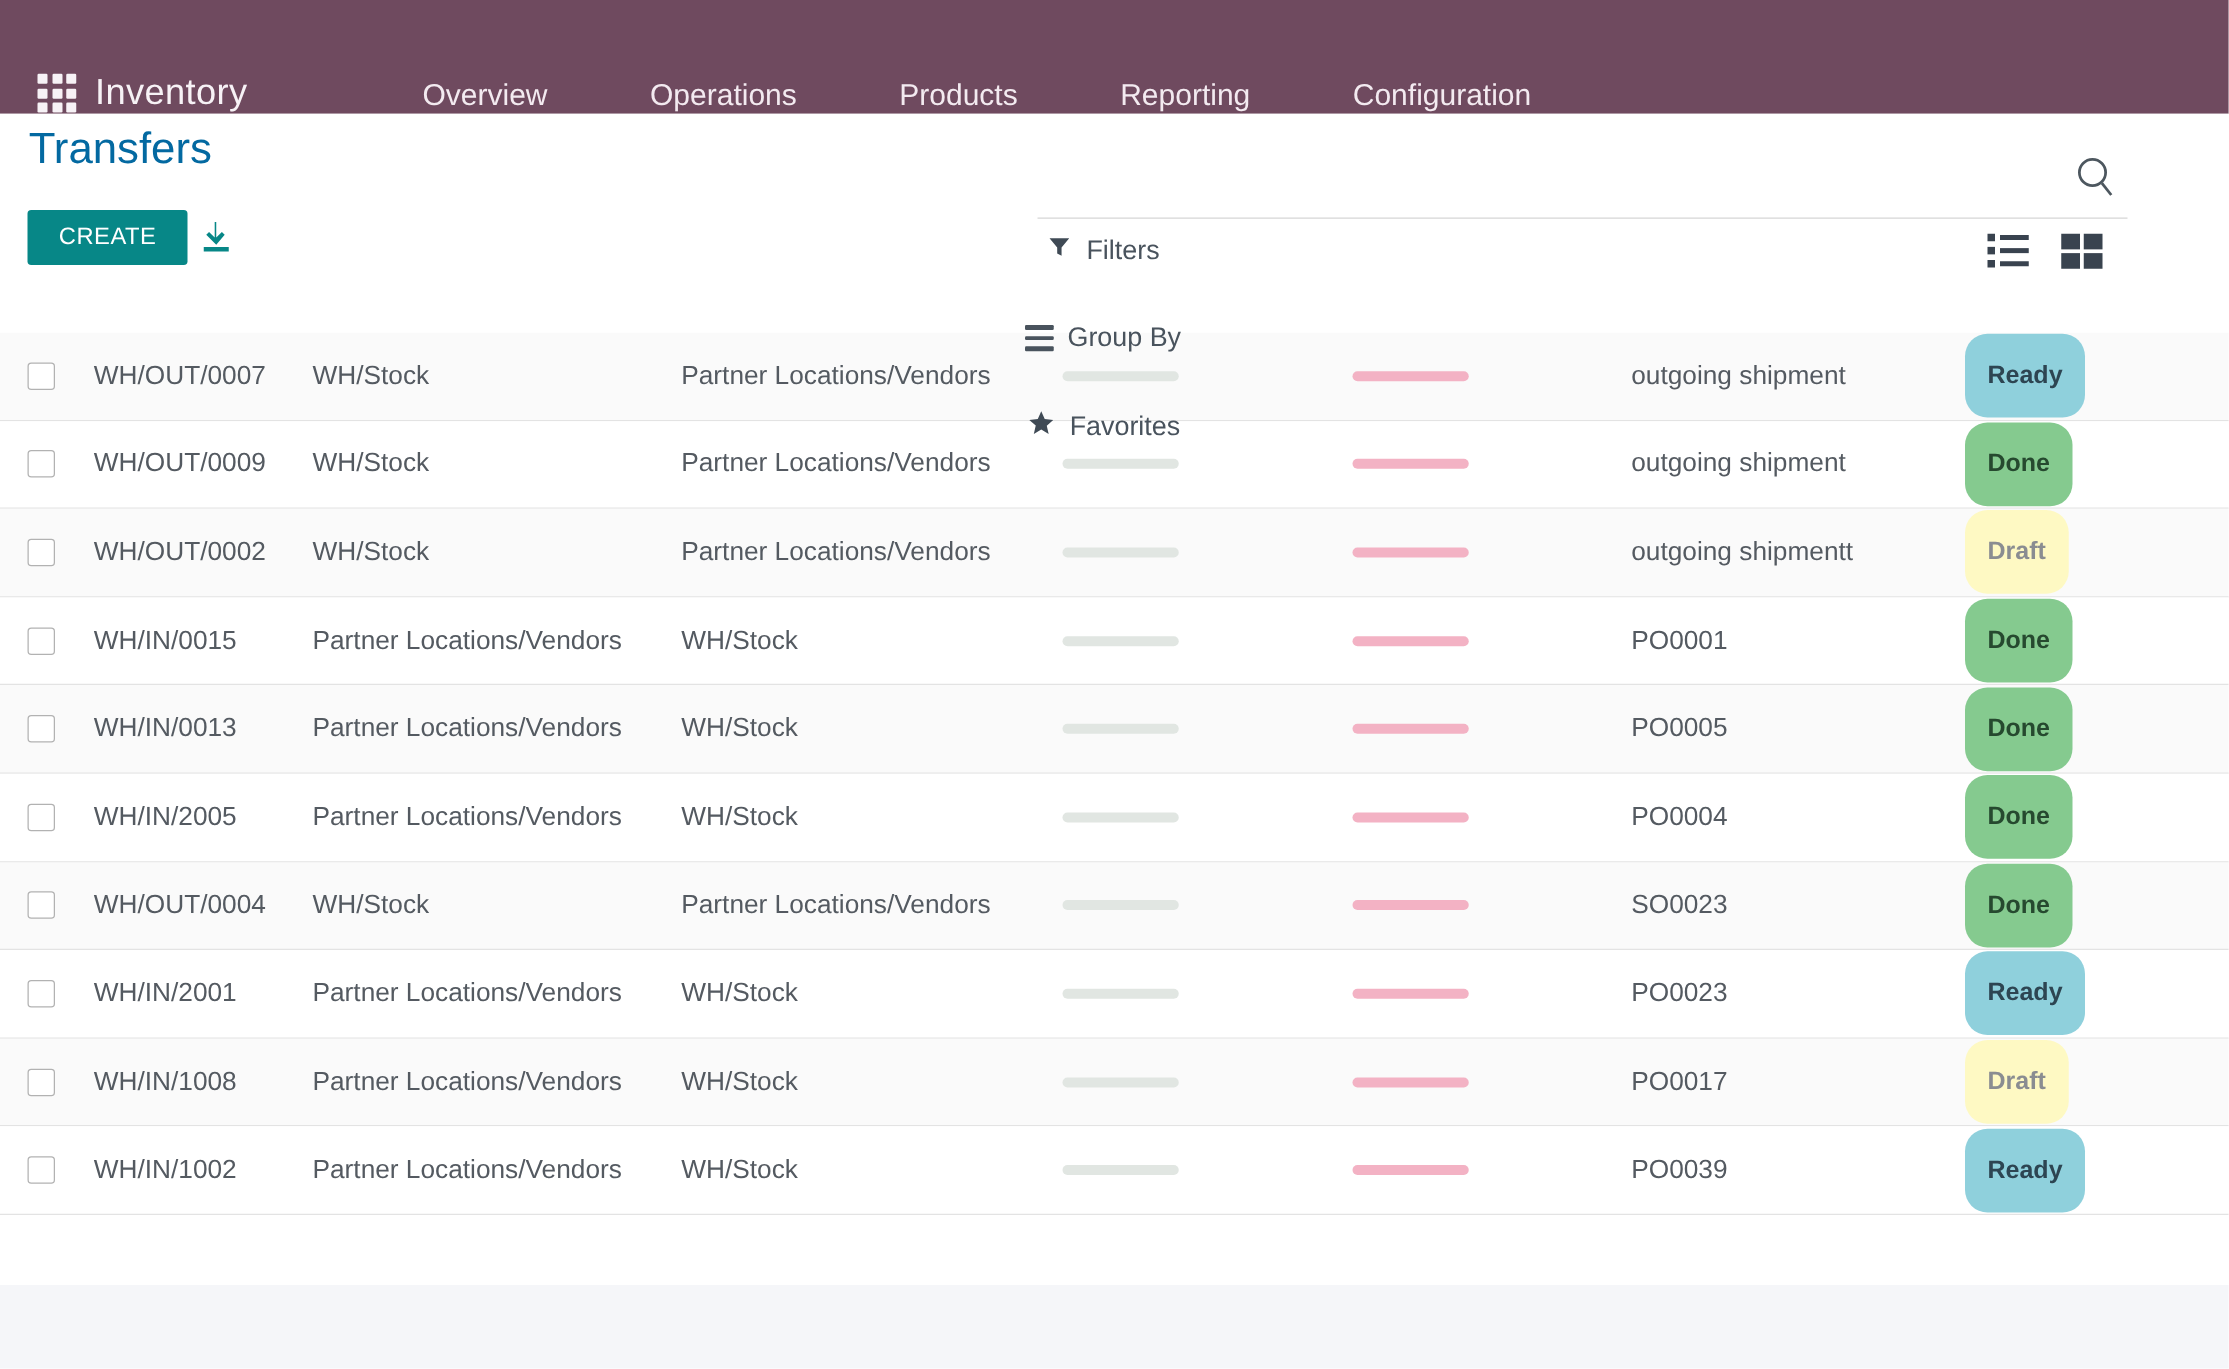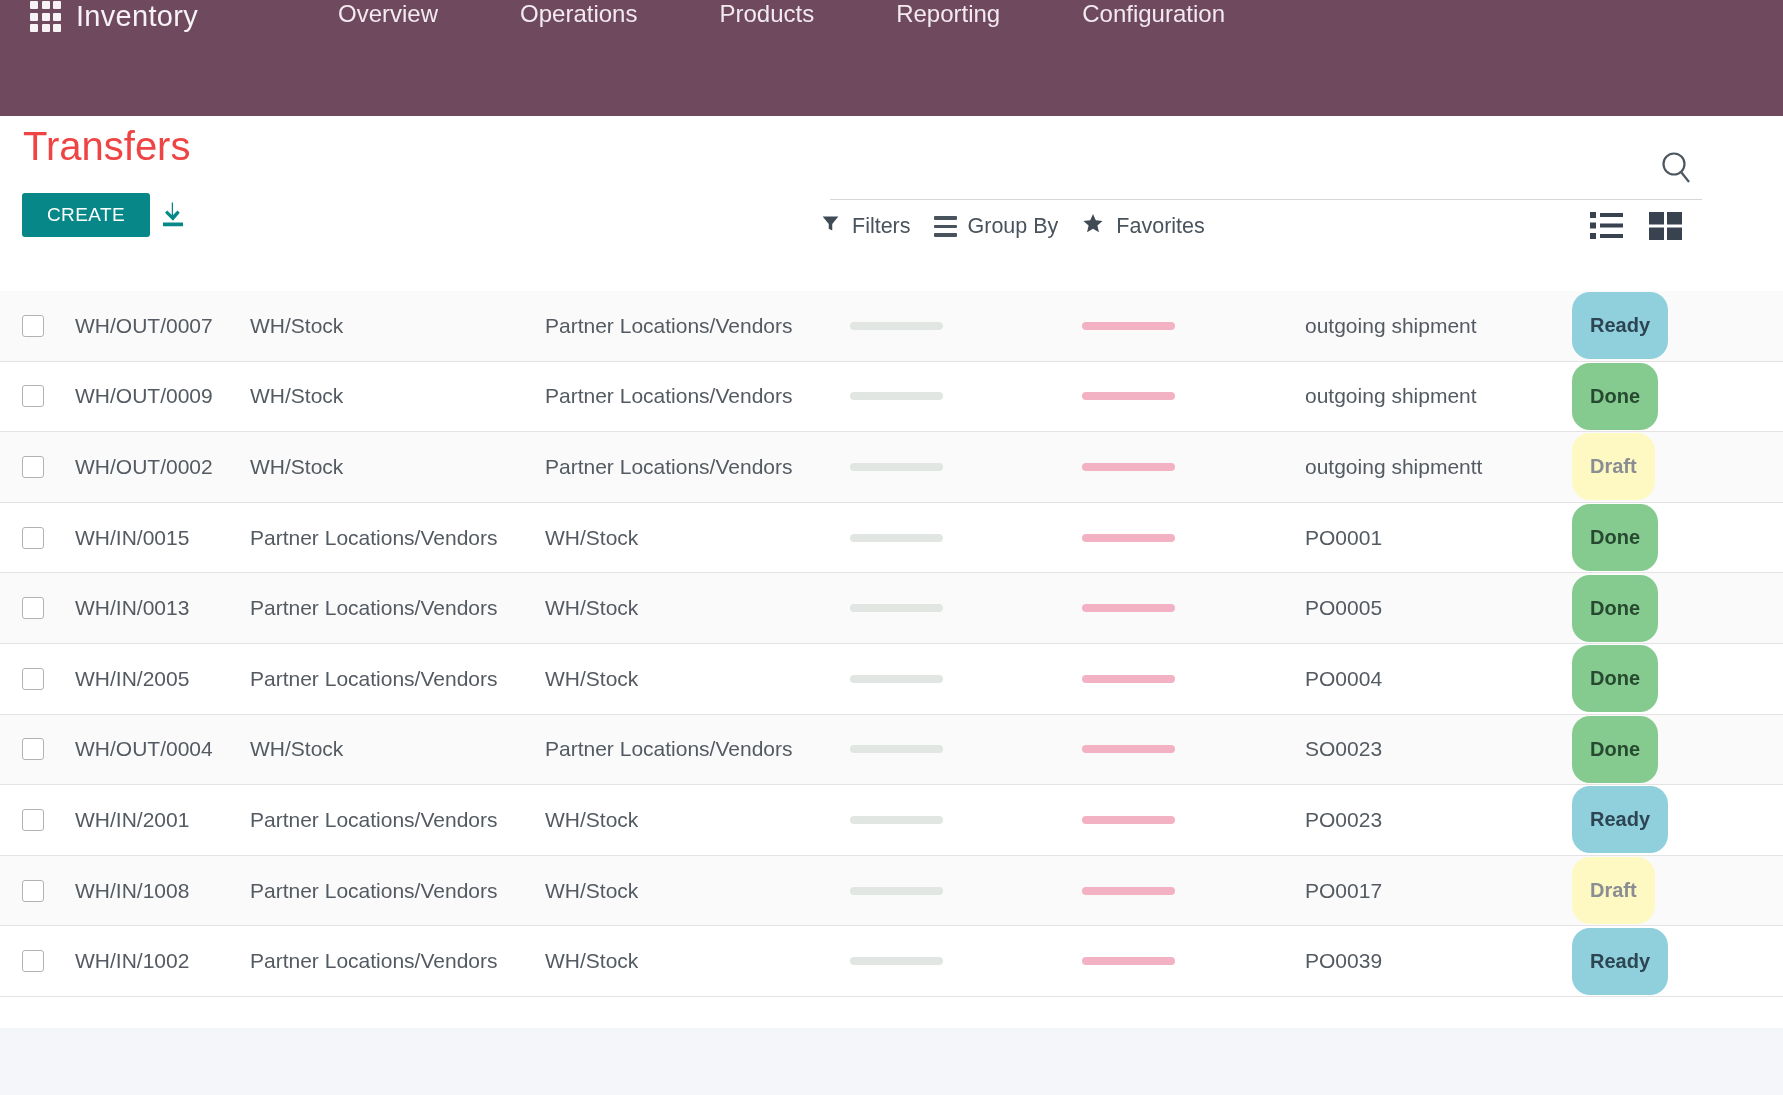--- a/index.html
+++ b/index.html
@@ -6,24 +6,24 @@
   html, body { width: 1783px; height: 1095px; overflow: hidden; }
   body {
     font-family: "Liberation Sans", sans-serif;
     background: #ffffff;
     position: relative;
     color: #545a61;
   }
 
   
   .navbar {
-    height: 116px;
+    height: 91px;
     background: #6f4a5f;
     display: flex;
-    align-items: flex-start;
+    align-items: flex-end;
   }
   .brand {
     display: flex;
     align-items: center;
     gap: 15px;
     margin-left: 30px;
     cursor: pointer;
   }
   .apps-icon {
     width: 31px; height: 31px;
@@ -40,21 +40,21 @@
     gap: 82px;
     font-size: 24px;
     color: #f3eaf0;
   }
   .nav-item { cursor: pointer; }
 
   
   .control-area { position: relative; height: 175px; background: #fff; }
   .page-title {
     position: absolute; left: 23px; top: 8px;
-    font-size: 40px; color: #ef4444; font-weight: 400;
+    font-size: 35px; color: #0369a1; font-weight: 400;
   }
   .create-btn {
     position: absolute; left: 22px; top: 77px;
     background: #078787; color: #ffffff;
     border: none; border-radius: 3px;
     font-family: "Liberation Sans", sans-serif;
     font-size: 19px; letter-spacing: 0.4px;
     padding: 11px 25px; cursor: pointer;
   }
   .export-btn {
@@ -68,22 +68,22 @@
   }
   .search-input {
     position: absolute; left: 0; bottom: 4px; width: 800px; height: 44px;
     border: none; outline: none; font-size: 22px;
     font-family: "Liberation Sans", sans-serif; background: transparent;
   }
   .magnifier { position: absolute; right: 6px; bottom: 8px; cursor: pointer; }
 
   .filter-row {
     position: absolute; left: 820px; top: 96px;
-    display: flex; align-items: center; gap: 23px;
-    font-size: 21.5px; color: #49535d;
+    display: flex; align-items: center; gap: 44px;
+    font-size: 21.5px; color: #49535d; flex-direction: column;
   }
   .filter-item { display: flex; align-items: center; gap: 11px; cursor: pointer; }
   .groupby-icon { display: inline-flex; flex-direction: column; gap: 5px; }
   .groupby-icon i { display: block; width: 23px; height: 3.5px; background: #49535d; border-radius: 1px; }
 
   .view-switcher {
     position: absolute; right: 99px; top: 94px;
     display: flex; align-items: center; gap: 22px;
   }
   .view-btn { cursor: pointer; line-height: 0; }

